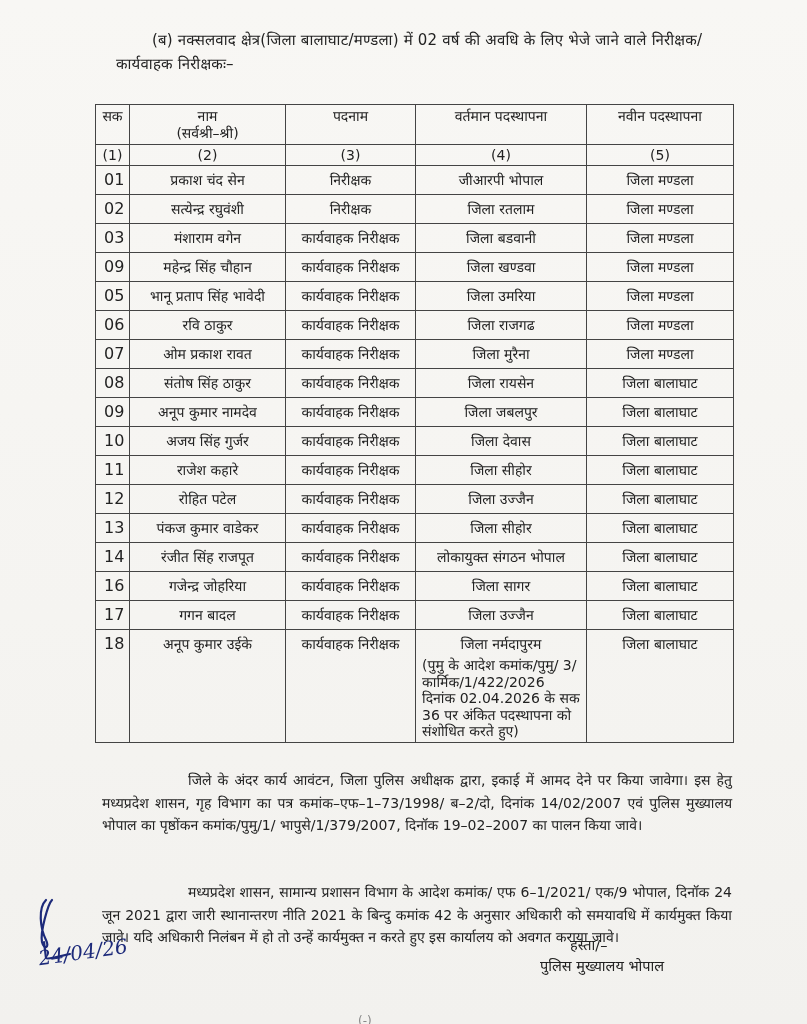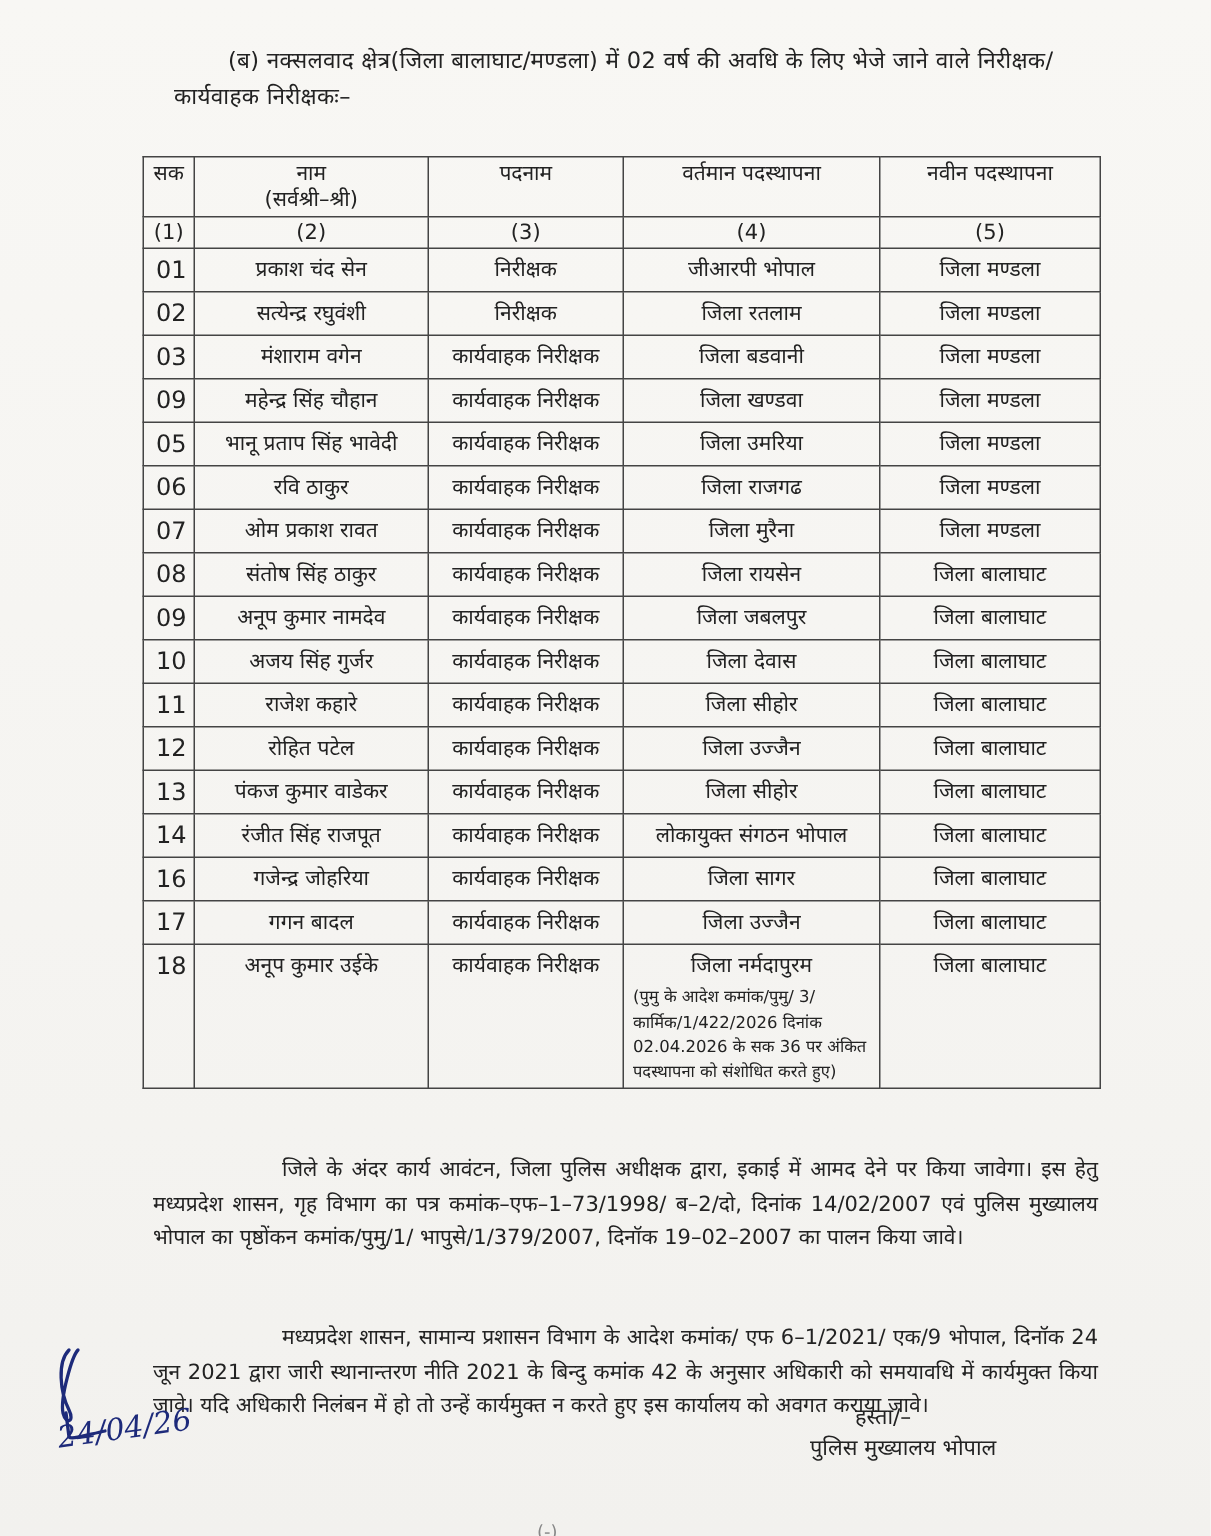--- a/index.html
+++ b/index.html
@@ -36,21 +36,21 @@
   table.main th { height: 32px; line-height: 17px; }
   table.main tr.idx td { height: 16px; line-height: 16px; padding: 2px 4px; }
   table.main tr.row td { height: 23px; line-height: 22px; }
   table.main td.sn { text-align: left; padding-left: 8px; font-size: 16px; }
   .c1 { width: 25px; }
   .c2 { width: 147px; }
   .c3 { width: 121px; }
   .c4 { width: 162px; }
   .c5 { width: 138px; }
   .note {
-    font-size: 11px; line-height: 16.5px; text-align: left;
+    font-size: 14px; line-height: 16.5px; text-align: left;
     display: block; padding-left: 2px; margin-top: 2px;
   }
   .para {
     position: absolute; left: 102px; width: 630px;
     font-size: 14px; line-height: 22.5px; text-align: justify;
   }
   .para .indent { display: inline-block; width: 86px; }
   .p1 { top: 769px; }
   .p2 { top: 851px; margin-top: 30px; }
   .sig {

